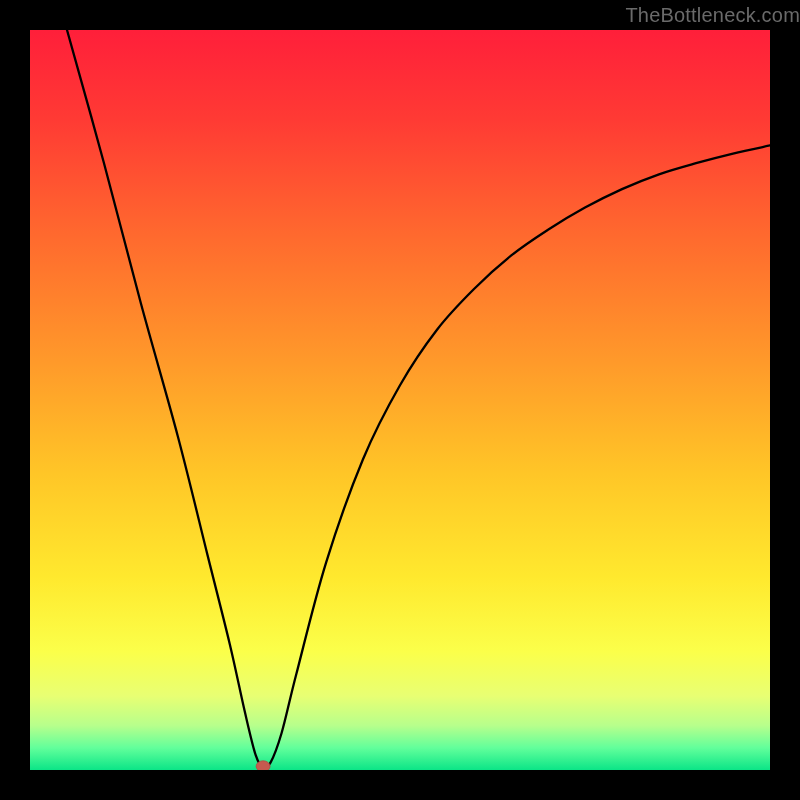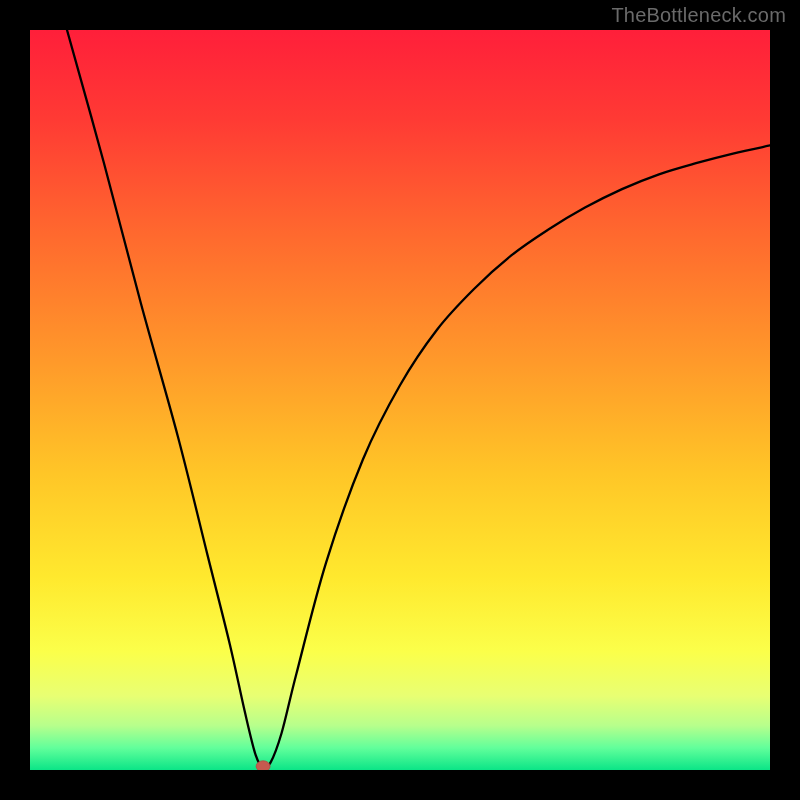--- a/index.html
+++ b/index.html
@@ -13,21 +13,21 @@
   }
   .frame {
     position: relative;
     width: 800px;
     height: 800px;
     background: #000;
   }
   .watermark {
     position: absolute;
     top: 4px;
-    right: 14px;
+    right: 0;
     color: #6a6a6a;
     font-size: 20px;
     font-weight: 500;
     letter-spacing: 0.2px;
     z-index: 5;
     user-select: none;
   }
   .plot-area {
     position: absolute;
     left: 30px;

